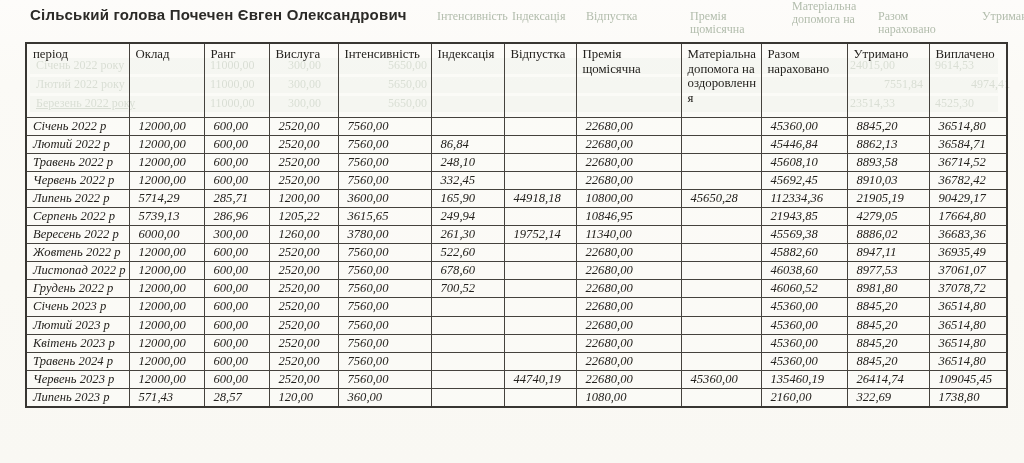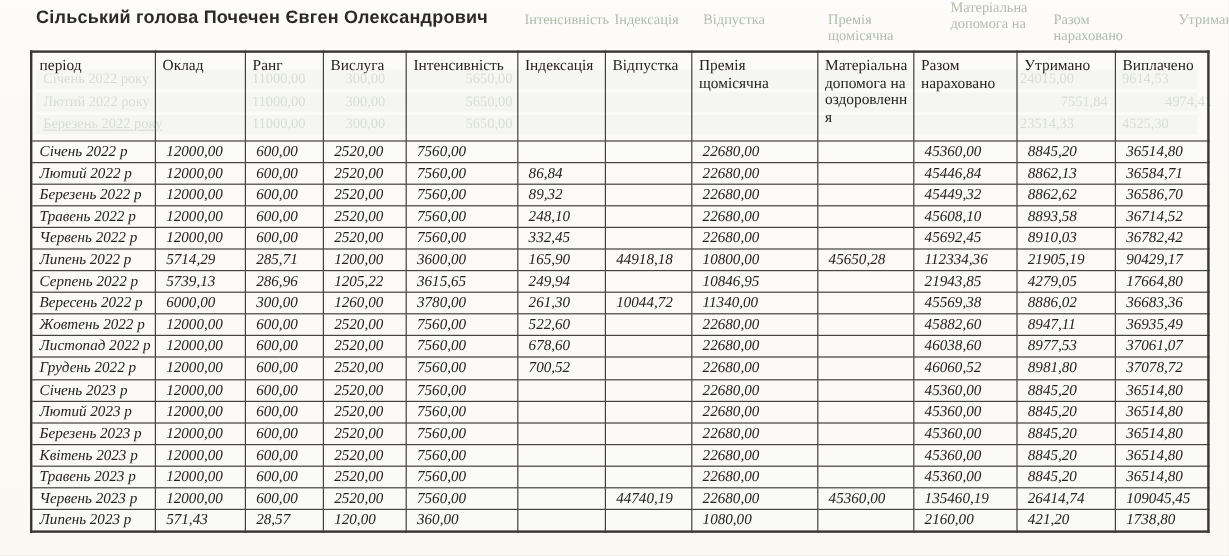--- a/index.html
+++ b/index.html
@@ -177,34 +177,20 @@
           <td class="num-cell">7560,00</td>
           <td class="num-cell">86,84</td>
           <td class="num-cell"></td>
           <td class="num-cell">22680,00</td>
           <td class="num-cell"></td>
           <td class="num-cell">45446,84</td>
           <td class="num-cell">8862,13</td>
           <td class="num-cell">36584,71</td>
         </tr>
         <tr>
-          <td class="period-cell">Березень 2022 р</td>
-          <td class="num-cell">12000,00</td>
-          <td class="num-cell">600,00</td>
-          <td class="num-cell">2520,00</td>
-          <td class="num-cell">7560,00</td>
-          <td class="num-cell">89,32</td>
-          <td class="num-cell"></td>
-          <td class="num-cell">22680,00</td>
-          <td class="num-cell"></td>
-          <td class="num-cell">45449,32</td>
-          <td class="num-cell">8862,62</td>
-          <td class="num-cell">36586,70</td>
-        </tr>
-        <tr>
           <td class="period-cell">Травень 2022 р</td>
           <td class="num-cell">12000,00</td>
           <td class="num-cell">600,00</td>
           <td class="num-cell">2520,00</td>
           <td class="num-cell">7560,00</td>
           <td class="num-cell">248,10</td>
           <td class="num-cell"></td>
           <td class="num-cell">22680,00</td>
           <td class="num-cell"></td>
           <td class="num-cell">45608,10</td>
@@ -253,21 +239,21 @@
           <td class="num-cell">4279,05</td>
           <td class="num-cell">17664,80</td>
         </tr>
         <tr>
           <td class="period-cell">Вересень 2022 р</td>
           <td class="num-cell">6000,00</td>
           <td class="num-cell">300,00</td>
           <td class="num-cell">1260,00</td>
           <td class="num-cell">3780,00</td>
           <td class="num-cell">261,30</td>
-          <td class="num-cell">10044,72</td>
+          <td class="num-cell">19752,14</td>
           <td class="num-cell">11340,00</td>
           <td class="num-cell"></td>
           <td class="num-cell">45569,38</td>
           <td class="num-cell">8886,02</td>
           <td class="num-cell">36683,36</td>
         </tr>
         <tr>
           <td class="period-cell">Жовтень 2022 р</td>
           <td class="num-cell">12000,00</td>
           <td class="num-cell">600,00</td>
@@ -331,49 +317,35 @@
           <td class="num-cell">7560,00</td>
           <td class="num-cell"></td>
           <td class="num-cell"></td>
           <td class="num-cell">22680,00</td>
           <td class="num-cell"></td>
           <td class="num-cell">45360,00</td>
           <td class="num-cell">8845,20</td>
           <td class="num-cell">36514,80</td>
         </tr>
         <tr>
-          <td class="period-cell">Березень 2023 р</td>
-          <td class="num-cell">12000,00</td>
-          <td class="num-cell">600,00</td>
-          <td class="num-cell">2520,00</td>
-          <td class="num-cell">7560,00</td>
-          <td class="num-cell"></td>
-          <td class="num-cell"></td>
-          <td class="num-cell">22680,00</td>
-          <td class="num-cell"></td>
-          <td class="num-cell">45360,00</td>
-          <td class="num-cell">8845,20</td>
-          <td class="num-cell">36514,80</td>
-        </tr>
-        <tr>
           <td class="period-cell">Квітень 2023 р</td>
           <td class="num-cell">12000,00</td>
           <td class="num-cell">600,00</td>
           <td class="num-cell">2520,00</td>
           <td class="num-cell">7560,00</td>
           <td class="num-cell"></td>
           <td class="num-cell"></td>
           <td class="num-cell">22680,00</td>
           <td class="num-cell"></td>
           <td class="num-cell">45360,00</td>
           <td class="num-cell">8845,20</td>
           <td class="num-cell">36514,80</td>
         </tr>
         <tr>
-          <td class="period-cell">Травень 2023 р</td>
+          <td class="period-cell">Травень 2024 р</td>
           <td class="num-cell">12000,00</td>
           <td class="num-cell">600,00</td>
           <td class="num-cell">2520,00</td>
           <td class="num-cell">7560,00</td>
           <td class="num-cell"></td>
           <td class="num-cell"></td>
           <td class="num-cell">22680,00</td>
           <td class="num-cell"></td>
           <td class="num-cell">45360,00</td>
           <td class="num-cell">8845,20</td>
@@ -397,19 +369,19 @@
           <td class="period-cell">Липень 2023 р</td>
           <td class="num-cell">571,43</td>
           <td class="num-cell">28,57</td>
           <td class="num-cell">120,00</td>
           <td class="num-cell">360,00</td>
           <td class="num-cell"></td>
           <td class="num-cell"></td>
           <td class="num-cell">1080,00</td>
           <td class="num-cell"></td>
           <td class="num-cell">2160,00</td>
-          <td class="num-cell">421,20</td>
+          <td class="num-cell">322,69</td>
           <td class="num-cell">1738,80</td>
         </tr>
       </tbody>
   </table>
 
 </div>
 
 </body></html>

